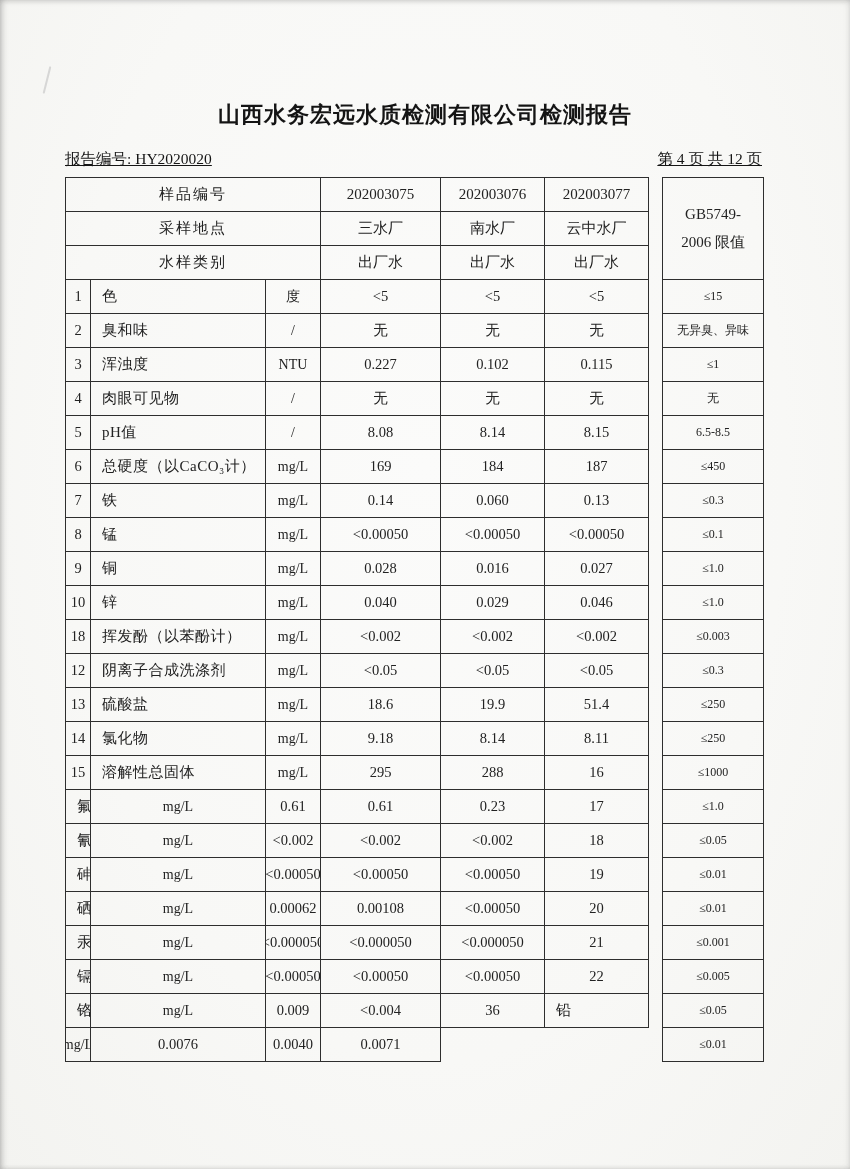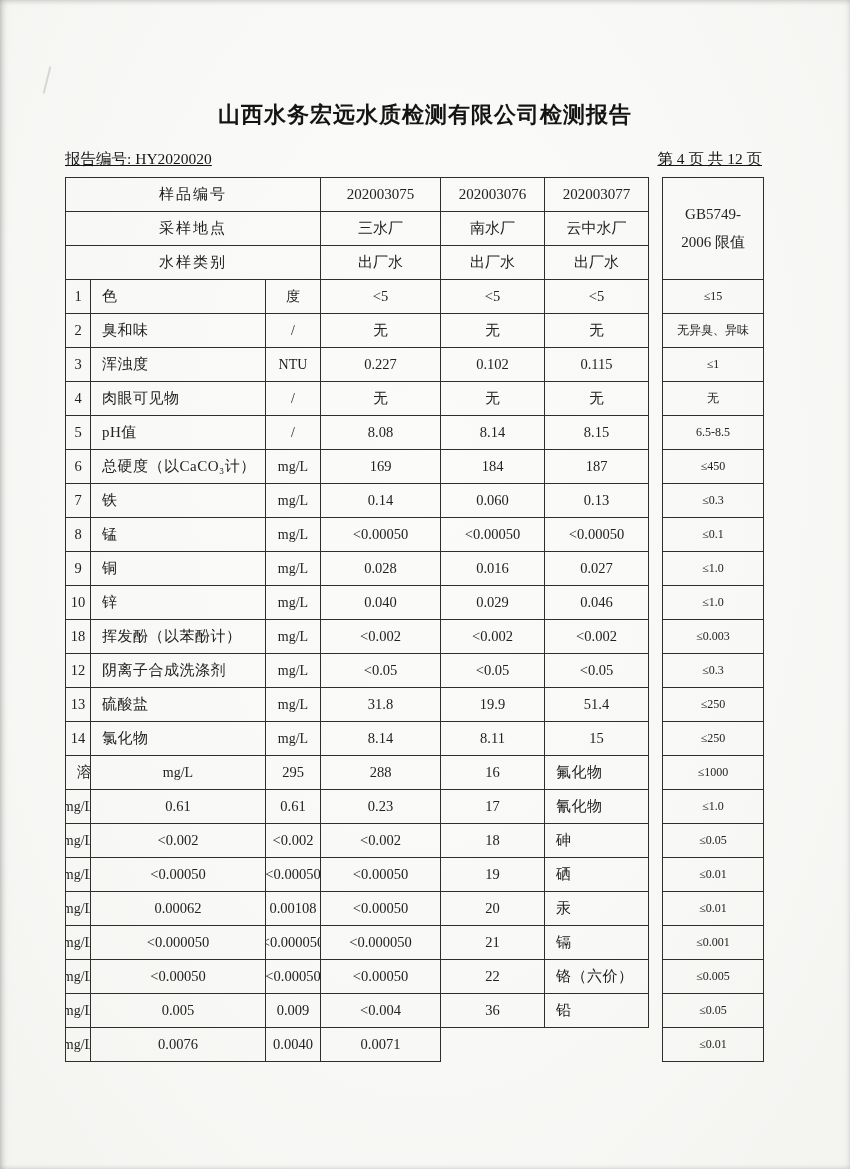--- a/index.html
+++ b/index.html
@@ -212,26 +212,27 @@
       <div class="cell c-val">&lt;0.002</div>
       <div class="cell c-no">12</div>
       <div class="cell c-name">阴离子合成洗涤剂</div>
       <div class="cell c-unit">mg/L</div>
       <div class="cell c-val">&lt;0.05</div>
       <div class="cell c-val">&lt;0.05</div>
       <div class="cell c-val">&lt;0.05</div>
       <div class="cell c-no">13</div>
       <div class="cell c-name">硫酸盐</div>
       <div class="cell c-unit">mg/L</div>
-      <div class="cell c-val">31.8</div>
+      <div class="cell c-val">18.6</div>
       <div class="cell c-val">19.9</div>
       <div class="cell c-val">51.4</div>
       <div class="cell c-no">14</div>
       <div class="cell c-name">氯化物</div>
       <div class="cell c-unit">mg/L</div>
+      <div class="cell c-val">9.18</div>
       <div class="cell c-val">8.14</div>
       <div class="cell c-val">8.11</div>
       <div class="cell c-no">15</div>
       <div class="cell c-name">溶解性总固体</div>
       <div class="cell c-unit">mg/L</div>
       <div class="cell c-val">295</div>
       <div class="cell c-val">288</div>
       <div class="cell c-no">16</div>
       <div class="cell c-name">氟化物</div>
       <div class="cell c-unit">mg/L</div>
@@ -264,21 +265,20 @@
       <div class="cell c-val">&lt;0.000050</div>
       <div class="cell c-no">21</div>
       <div class="cell c-name">镉</div>
       <div class="cell c-unit">mg/L</div>
       <div class="cell c-val">&lt;0.00050</div>
       <div class="cell c-val">&lt;0.00050</div>
       <div class="cell c-val">&lt;0.00050</div>
       <div class="cell c-no">22</div>
       <div class="cell c-name">铬（六价）</div>
       <div class="cell c-unit">mg/L</div>
-      <div class="cell c-val">0.005</div>
       <div class="cell c-val">0.009</div>
       <div class="cell c-val">&lt;0.004</div>
       <div class="cell c-no">36</div>
       <div class="cell c-name">铅</div>
       <div class="cell c-unit">mg/L</div>
       <div class="cell c-val">0.0076</div>
       <div class="cell c-val">0.0040</div>
       <div class="cell c-val">0.0071</div>
     </div>
 

